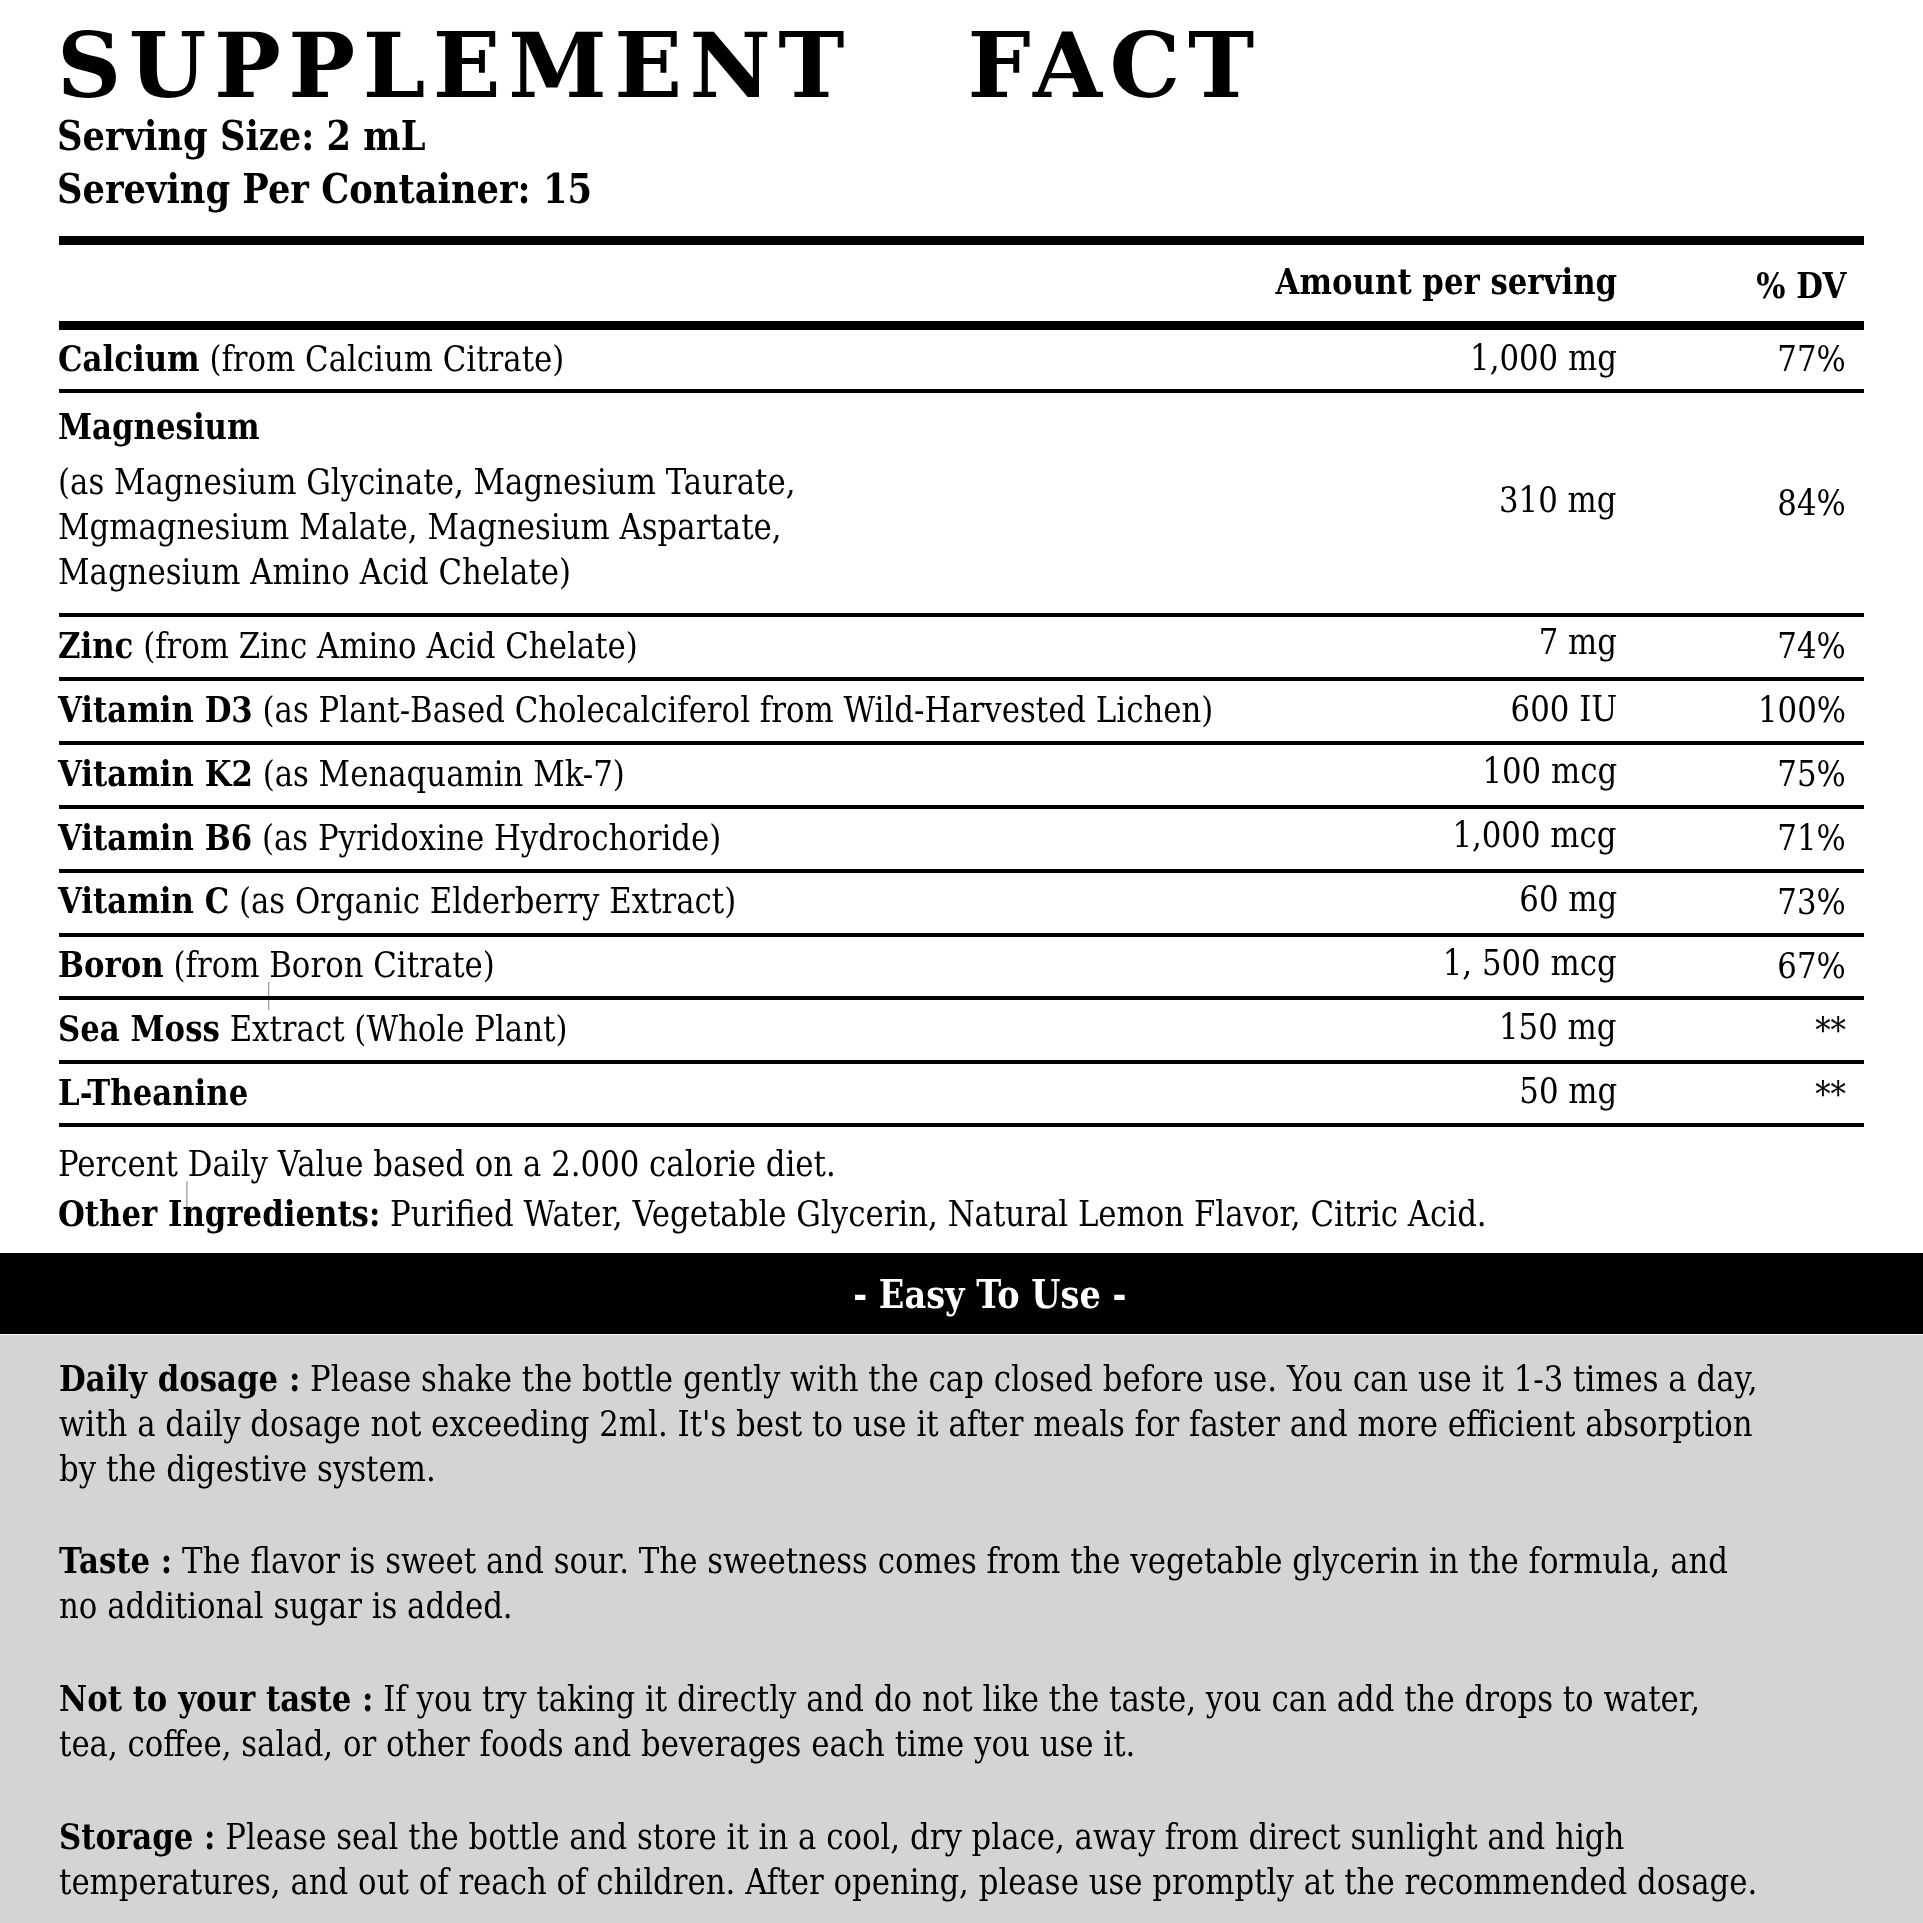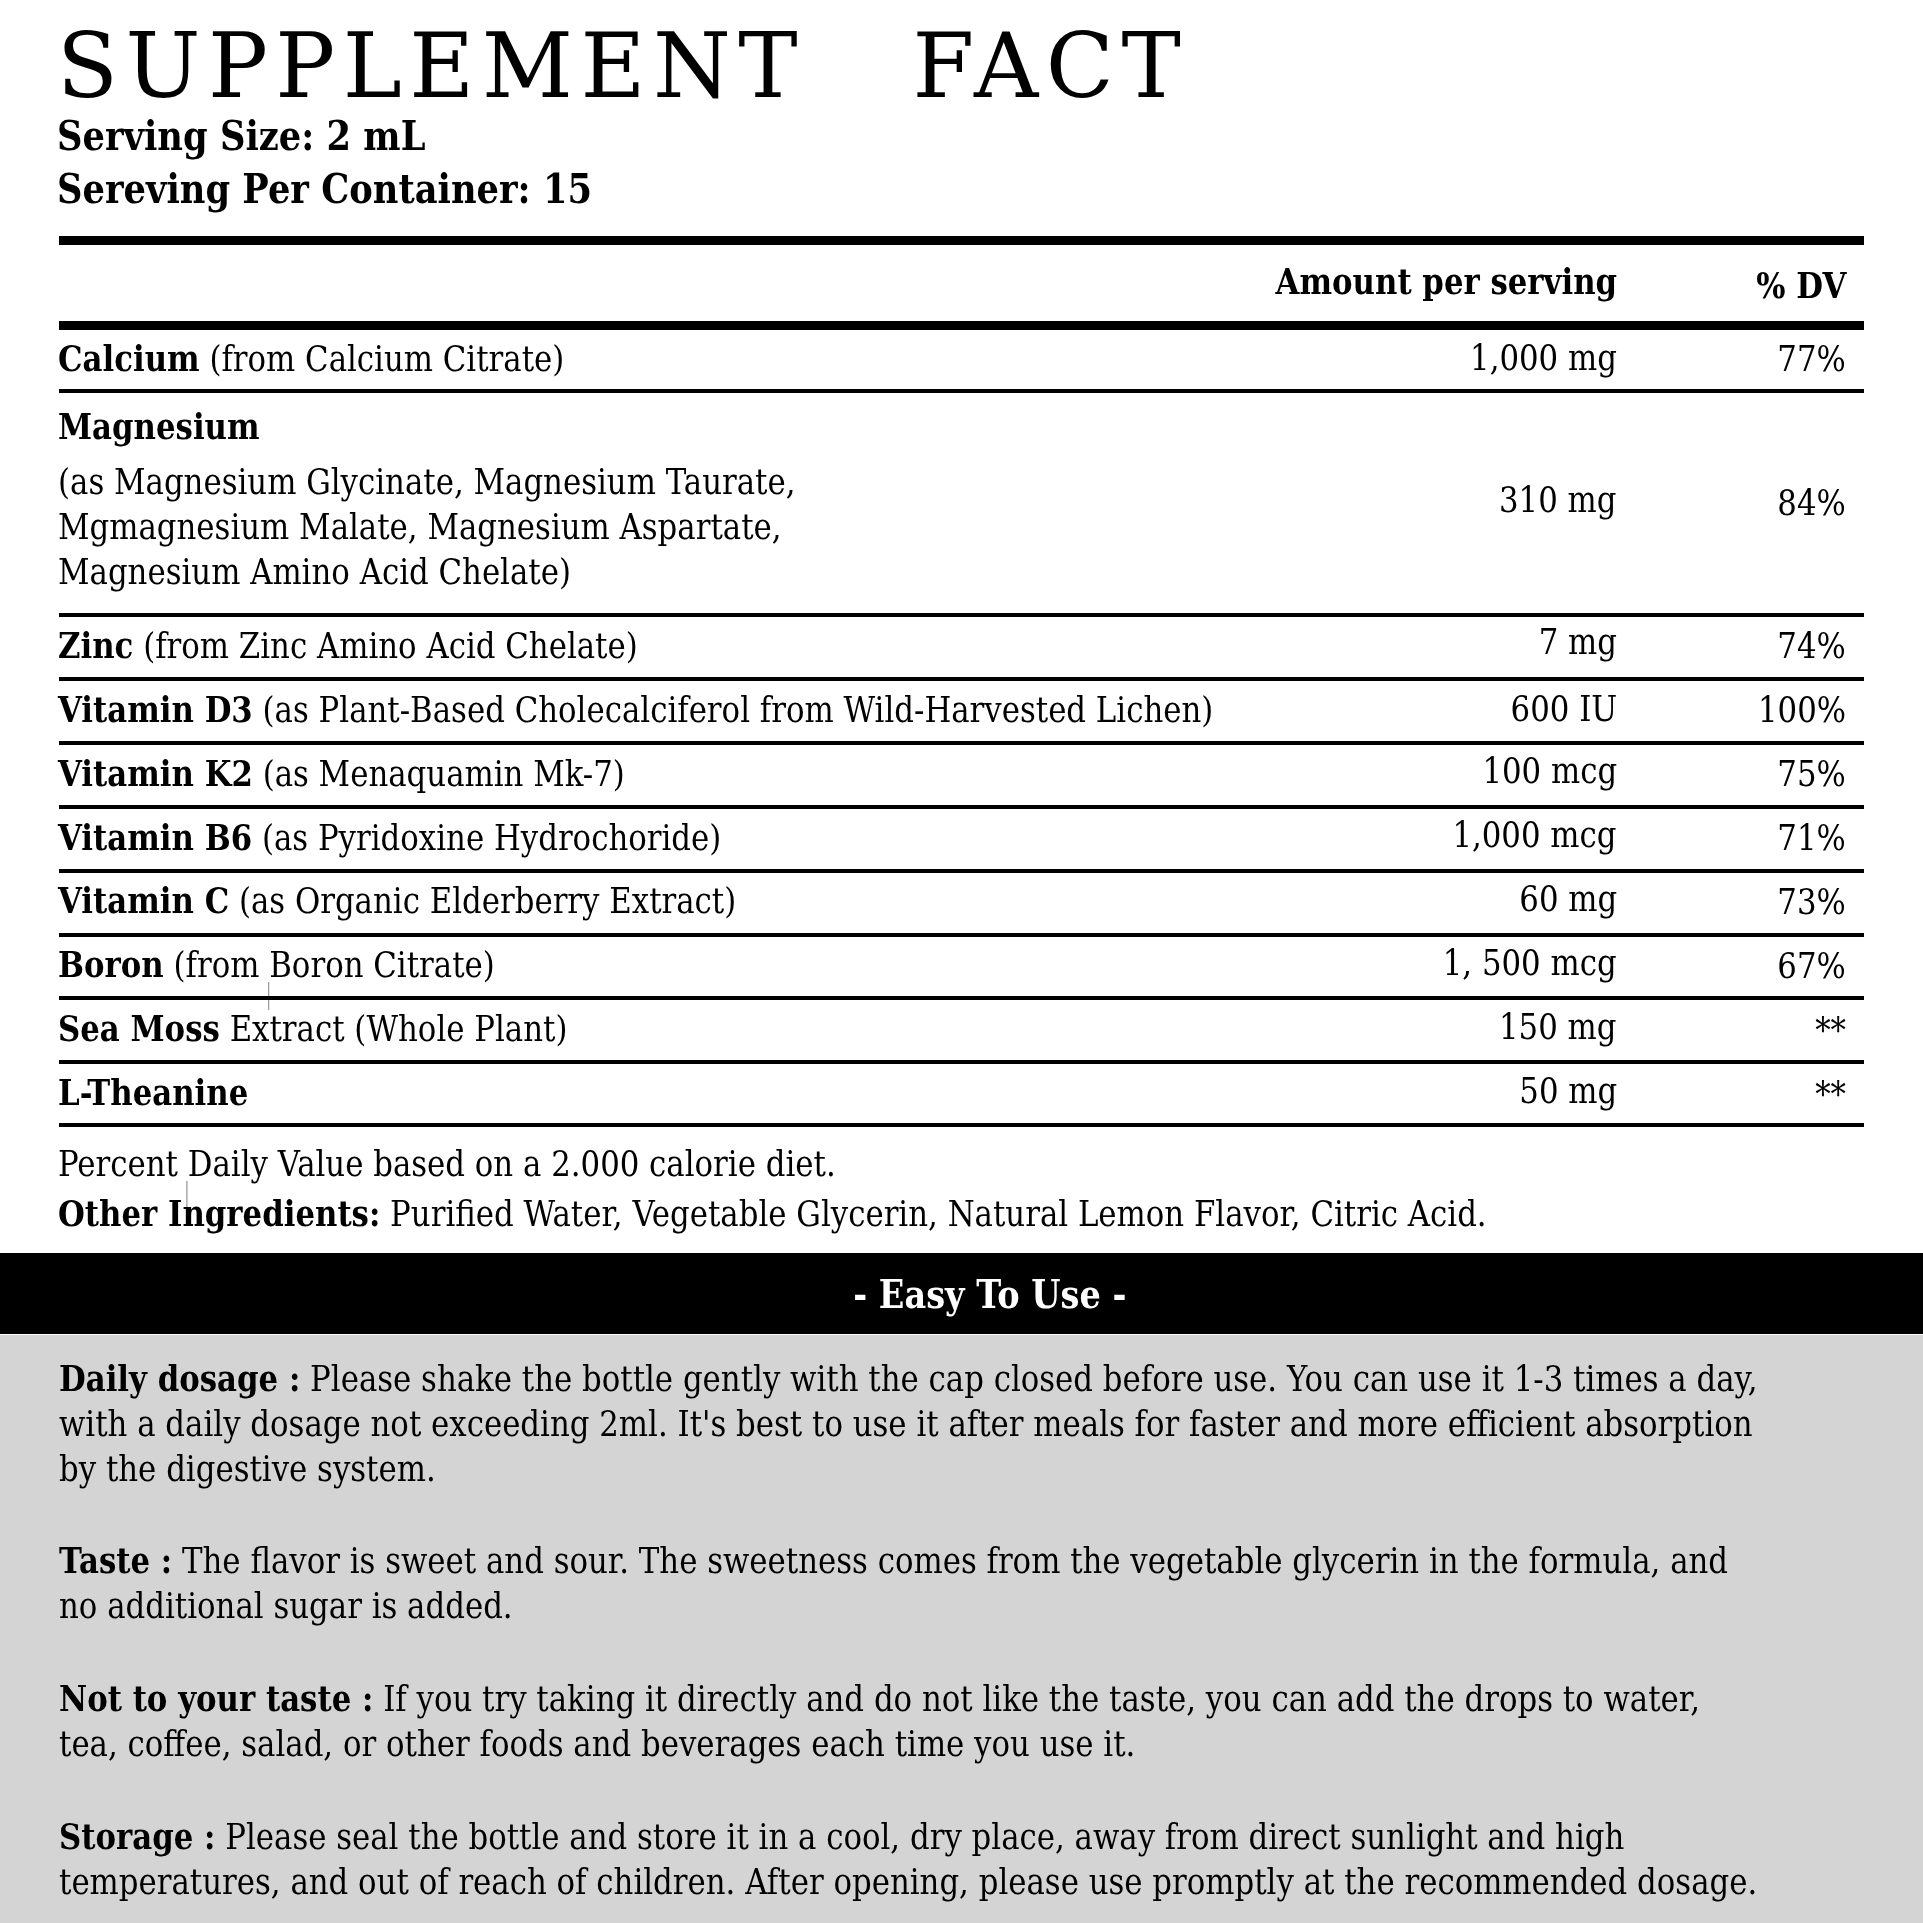--- a/index.html
+++ b/index.html
@@ -5,21 +5,21 @@
   html, body { margin: 0; padding: 0; }
   body {
     width: 1924px; height: 1924px; overflow: hidden;
     background: #ffffff; color: #000000;
     font-family: "DejaVu Serif", "Liberation Serif", serif;
     position: relative;
   }
   .abs { position: absolute; }
   .title {
     left: 57px; top: 16.5px;
-    font-size: 89px; font-weight: normal; letter-spacing: 7.5px;
+    font-size: 89px; font-weight: bold; letter-spacing: 7.5px;
     line-height: 98px; white-space: pre;
   }
   .serv {
     left: 57px; font-size: 41px; line-height: 50px; font-weight: bold;
     transform: scaleX(0.86); transform-origin: left center; white-space: nowrap;
   }
   .rule { left: 59px; width: 1805px; background: #000; }
   .rule.thick { height: 9px; }
   .rule.thin { height: 3.8px; }
   .hdr {

